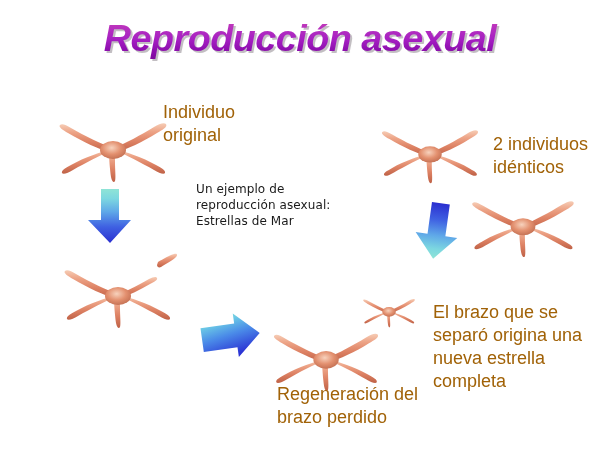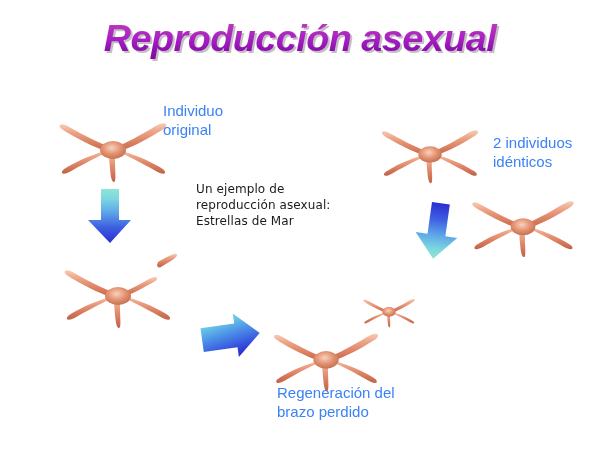--- a/index.html
+++ b/index.html
@@ -41,23 +41,23 @@
     text-shadow: none;
     filter: drop-shadow(2px 2px 0px rgba(120,110,120,0.45));
     white-space: nowrap;
     transform: scaleX(1.02);
   }
 
   
   .label {
     position: absolute;
     font-family: "Liberation Sans", sans-serif;
-    font-size: 15px;
+    font-size: 18px;
     line-height: 1.28;
-    color: #3b82f6;
+    color: #a16207;
     white-space: pre-line;
   }
   .label.right-align { text-align: right; }
 
   .center-note {
     position: absolute;
     font-family: "DejaVu Sans", sans-serif;
     font-size: 12px;
     line-height: 1.33;
     color: #1a1a1a;
@@ -232,14 +232,18 @@
         <path d="M60,46 C71,51 87,59 99,66 C104,69 109,71 110,69 C111,66 106,64 101,61 C87,53 71,48 60,45 Z" fill="url(#armGrad)"></path>
         <path d="M54,47 C54,55 55,66 56,73 C57,78 59,79 60,77 C61,74 60,66 60,58 C60,52 60,48 60,46 Z" fill="url(#armGrad)"></path>
         <ellipse cx="58" cy="46" rx="14" ry="10" fill="url(#coreGrad)"></ellipse>
       </g>
     </svg>
   </div>
 
   <div class="label" style="left:277px; top:383px; width:160px;">Regeneración del
 brazo perdido</div>
 
+  <div class="label" style="left:433px; top:301px; width:160px;">El brazo que se
+separó origina una
+nueva estrella
+completa</div>
 
 </div>
 
 </body></html>

